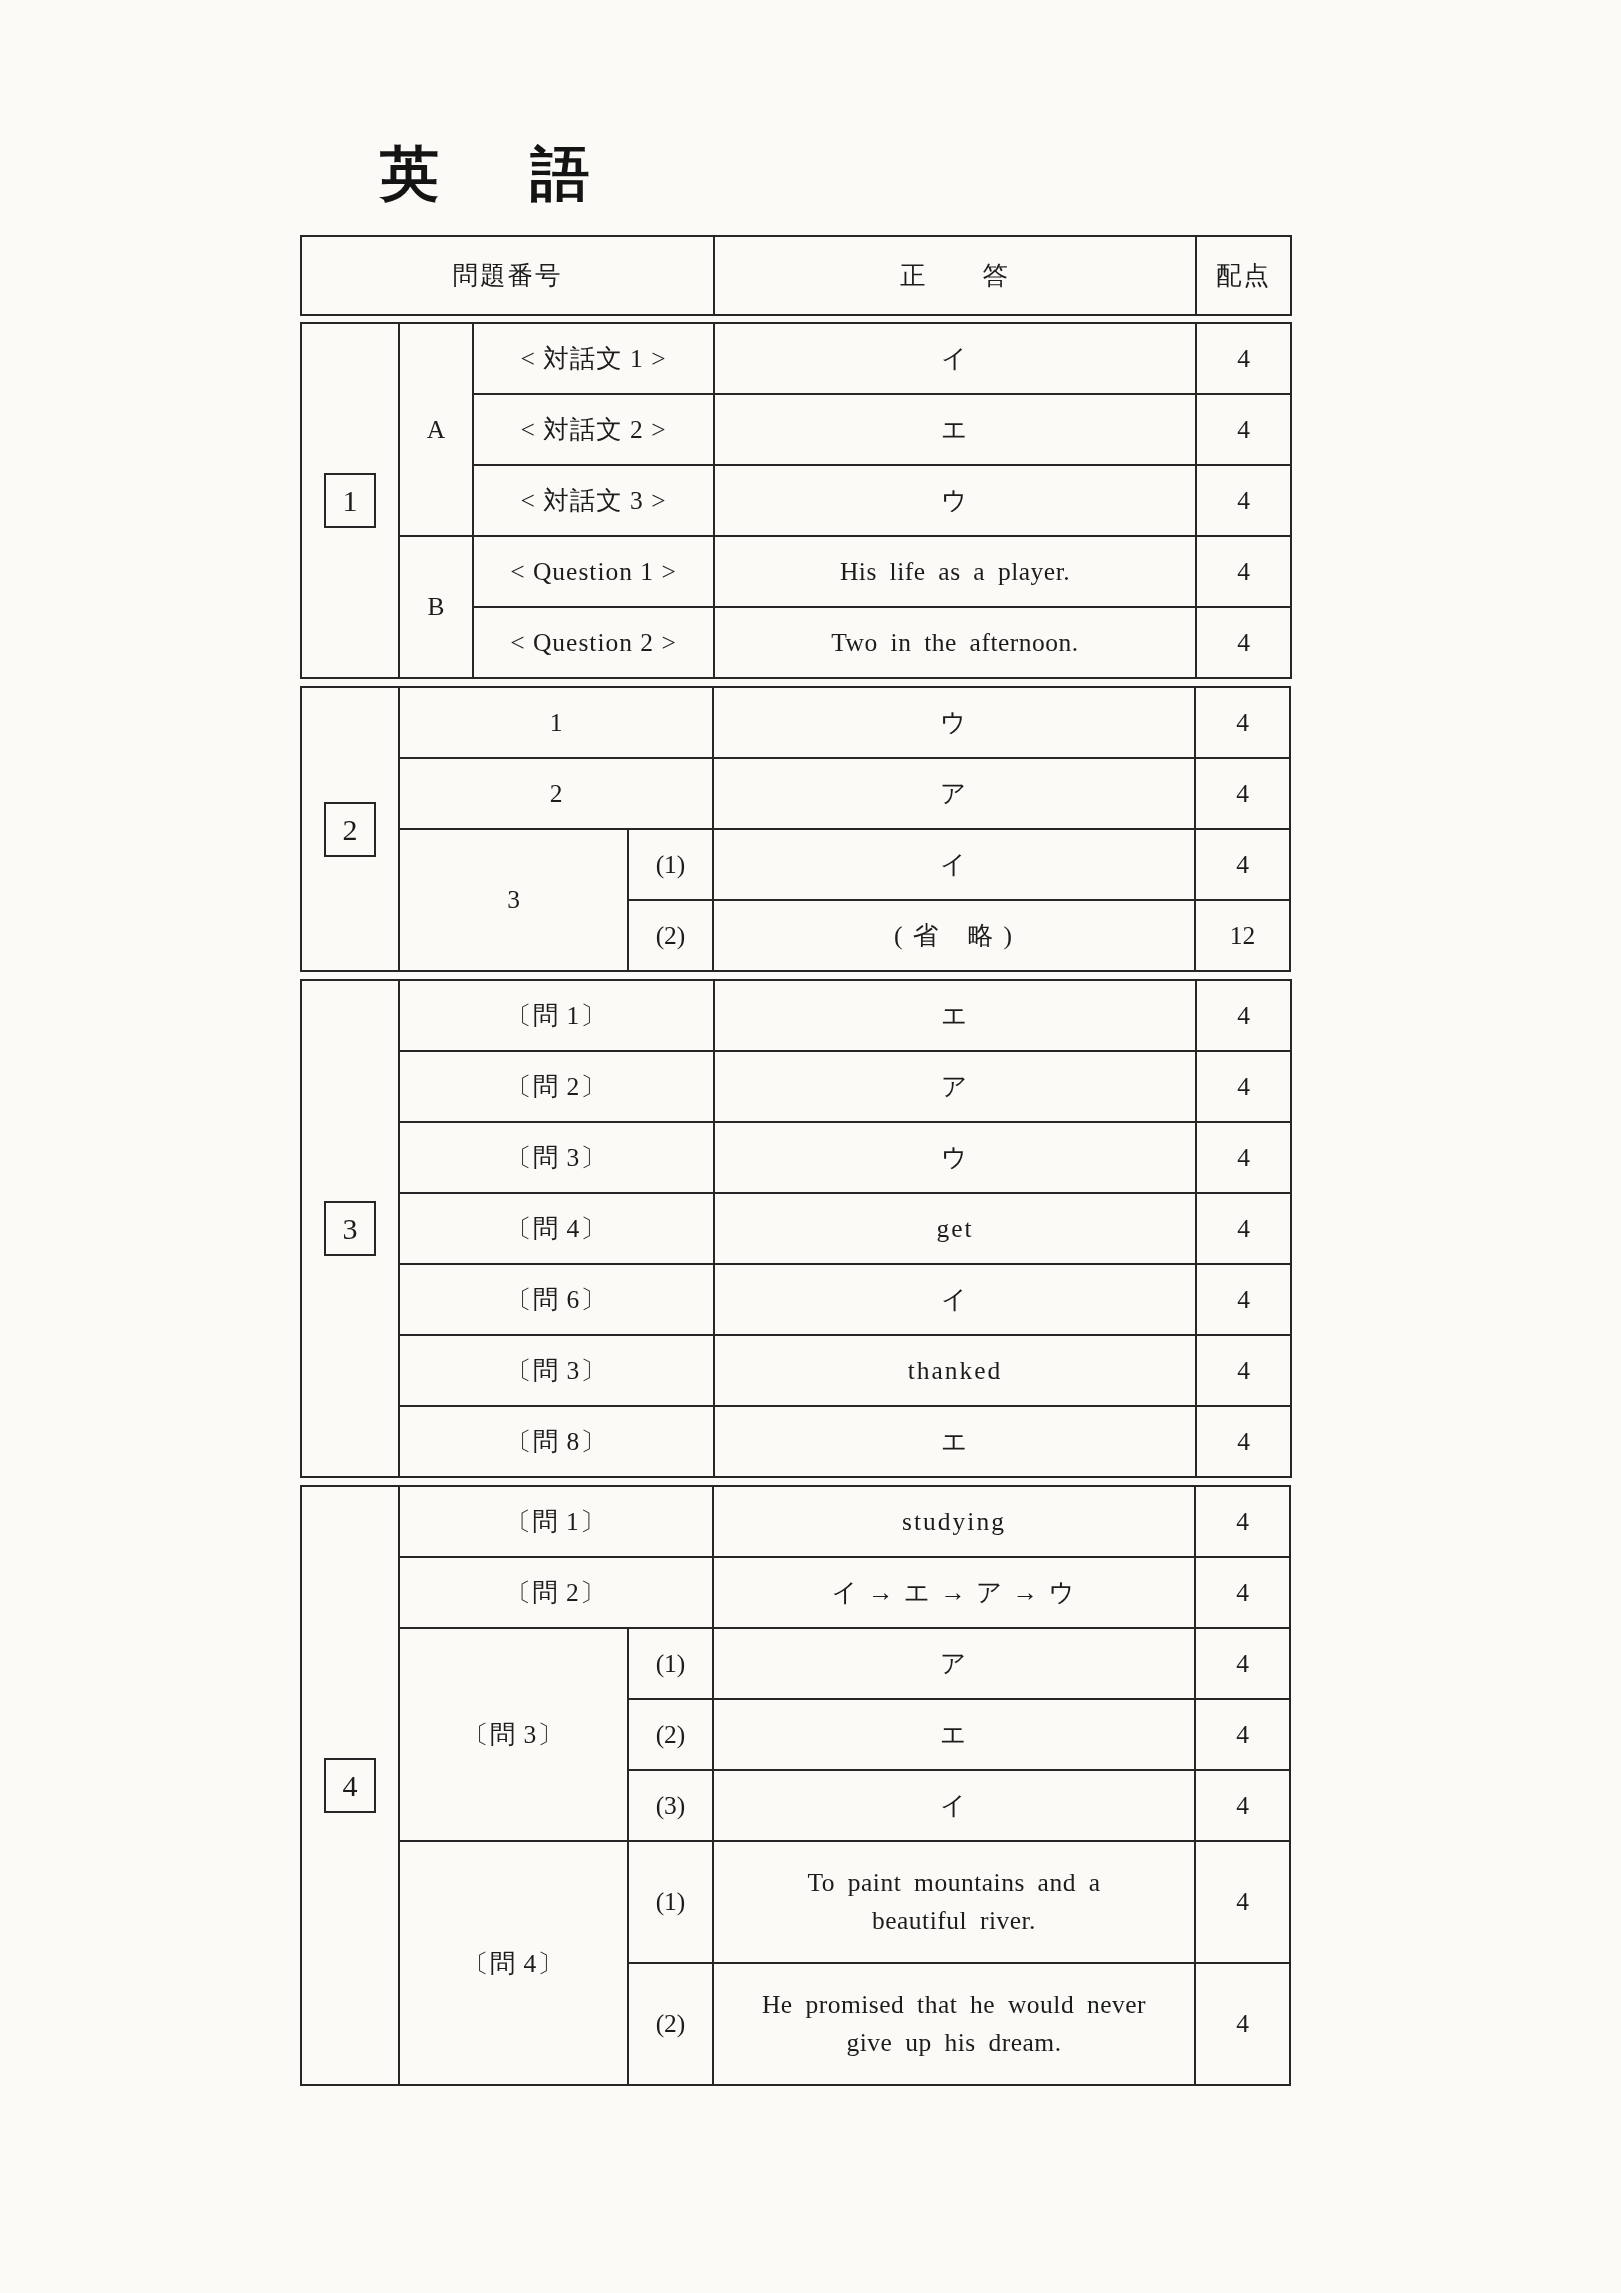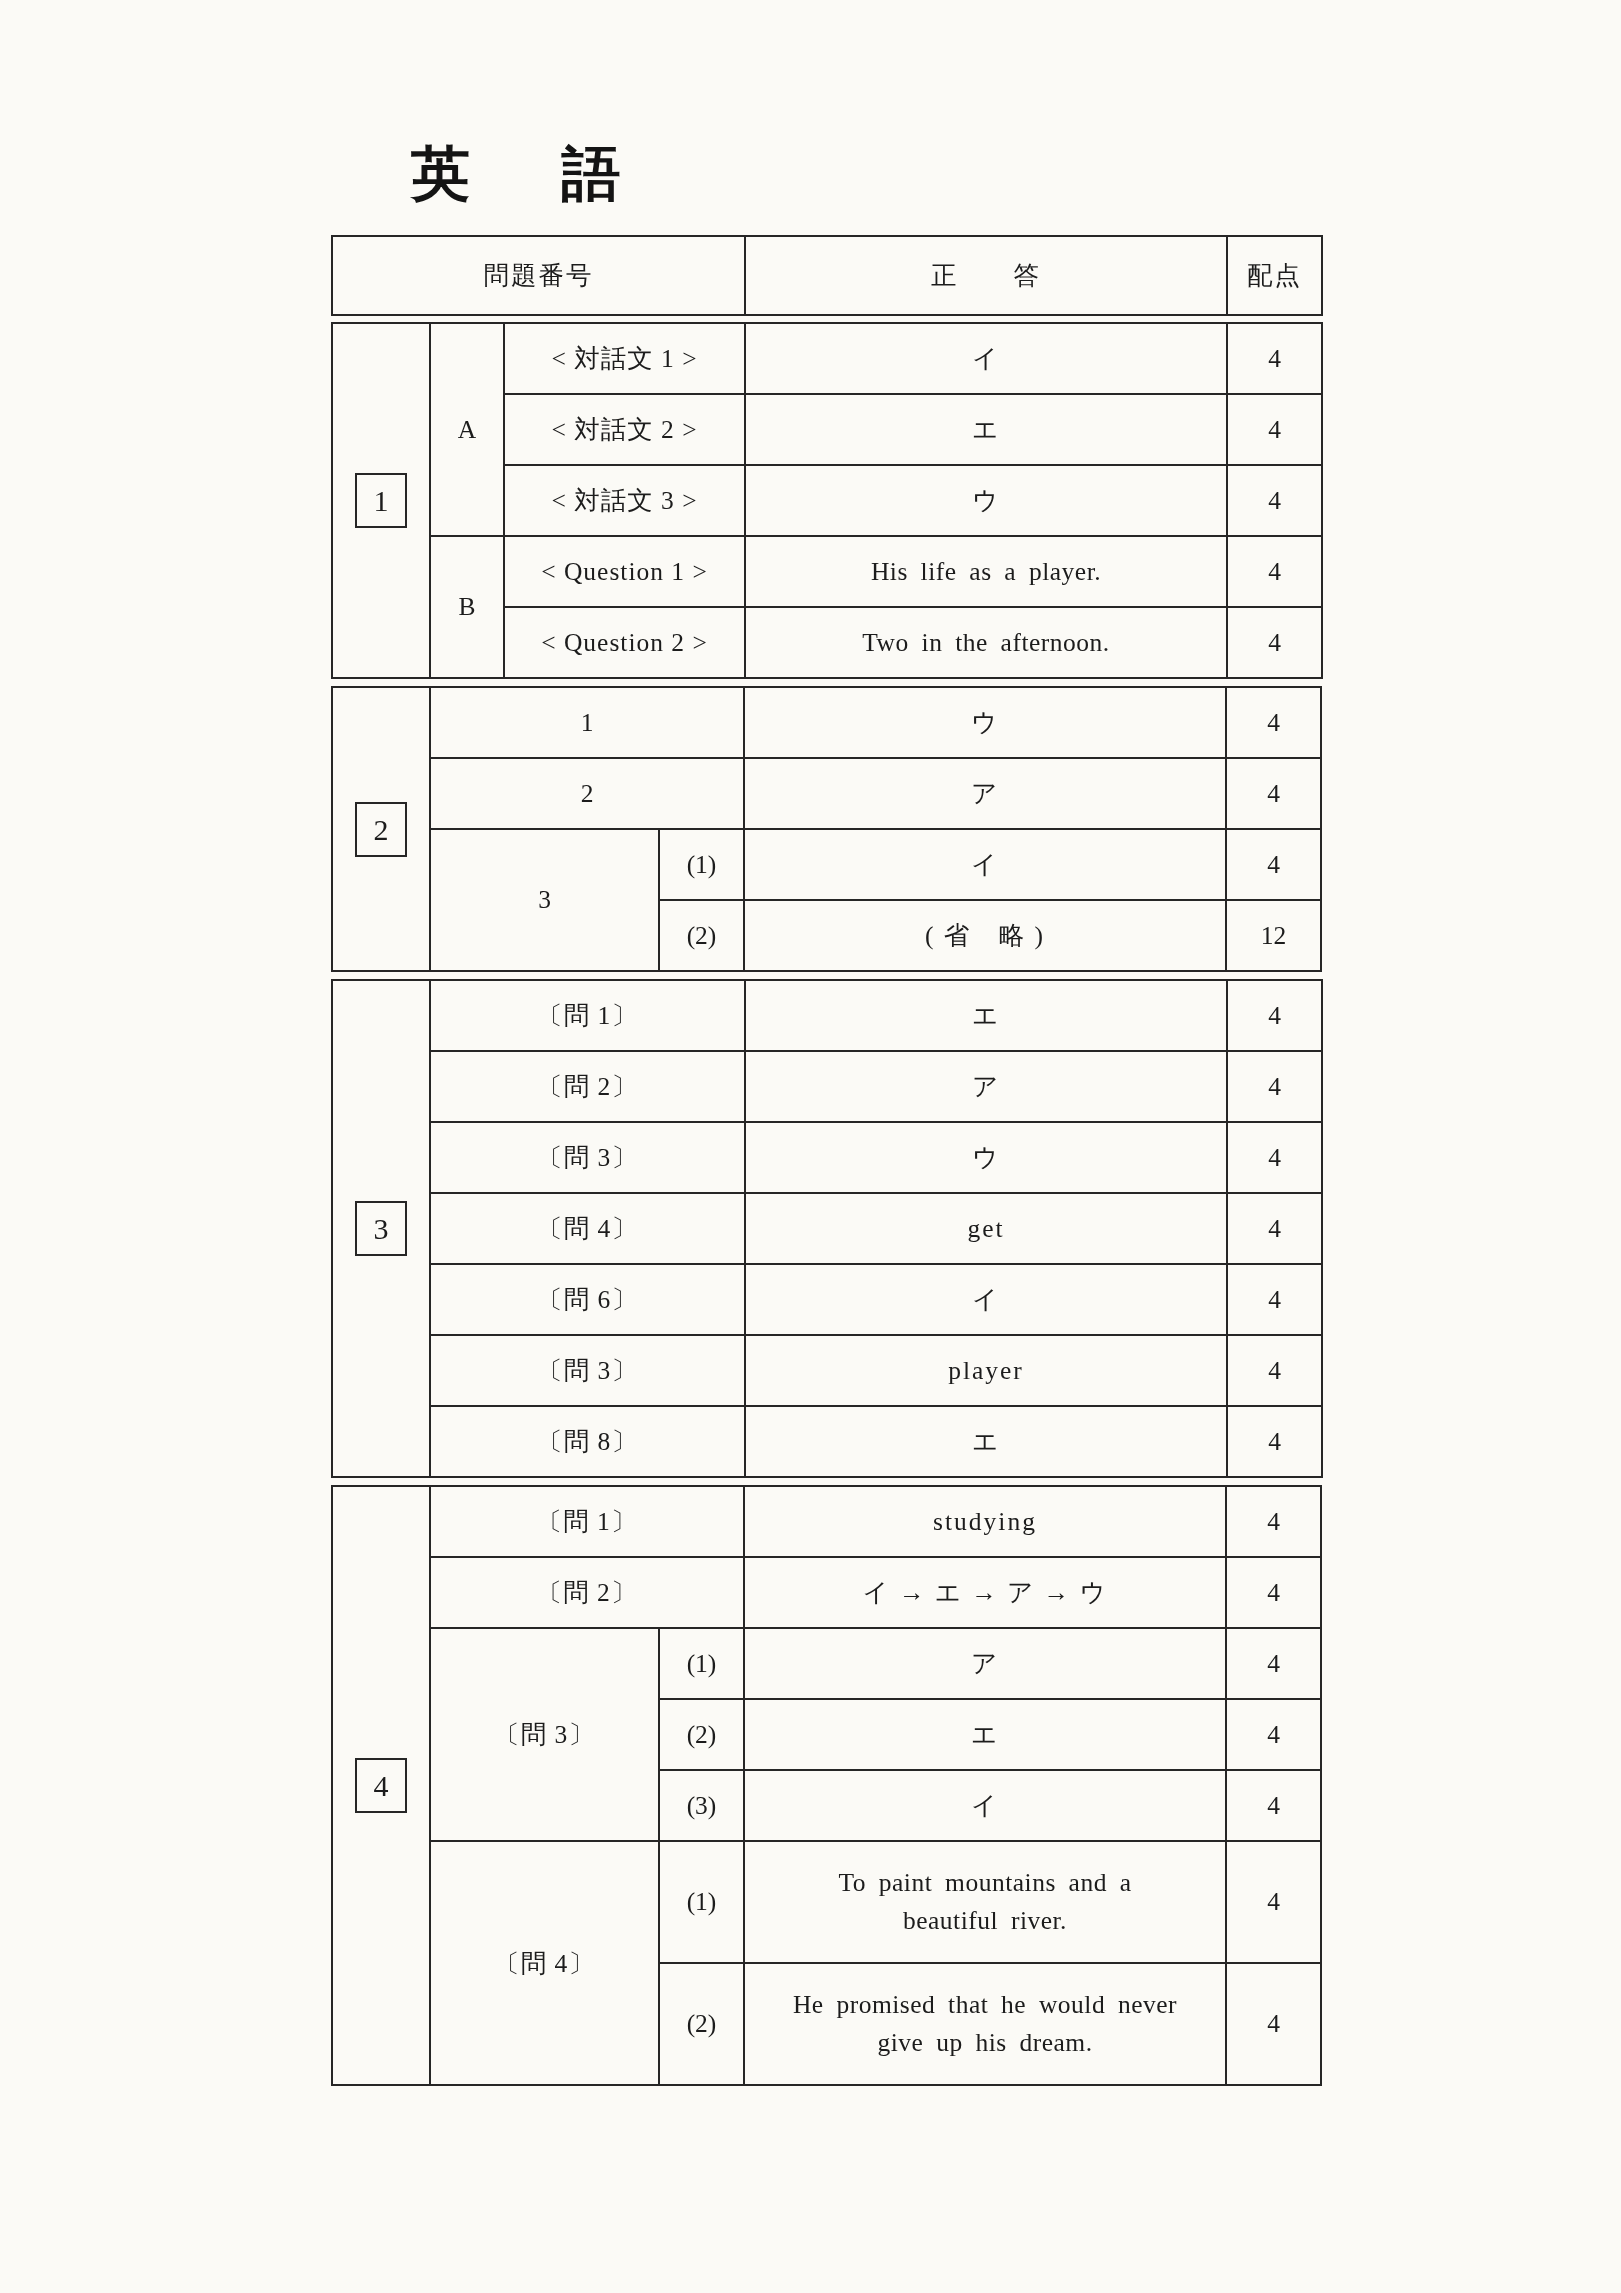--- a/index.html
+++ b/index.html
@@ -3,21 +3,21 @@
 <meta charset="utf-8">
 <style>
   html, body { margin: 0; padding: 0; }
   body {
     width: 1621px; height: 2294px;
     background: #fbfaf6;
     font-family: "Liberation Serif", "DejaVu Serif", serif;
     color: #1d1d1d;
   }
   .page { position: relative; width: 1621px; height: 2294px; overflow: hidden; }
-  .doc { position: absolute; left: 331px; top: 135px; }
+  .doc { position: absolute; left: 300px; top: 135px; }
 
   .title {
     font-size: 59px;
     font-weight: 700;
     letter-spacing: 1.55em;
     margin-left: 80px;
     margin-bottom: 19.6px;
     color: #141414;
     white-space: nowrap;
   }
@@ -202,21 +202,21 @@
         <td class="ans">get</td>
         <td class="pts">4</td>
       </tr>
       <tr>
         <td class="lbl">〔問 6〕</td>
         <td class="ans">イ</td>
         <td class="pts">4</td>
       </tr>
       <tr>
         <td class="lbl">〔問 3〕</td>
-        <td class="ans">player</td>
+        <td class="ans">thanked</td>
         <td class="pts">4</td>
       </tr>
       <tr>
         <td class="lbl">〔問 8〕</td>
         <td class="ans">エ</td>
         <td class="pts">4</td>
       </tr>
     </tbody>
       </table>
 

